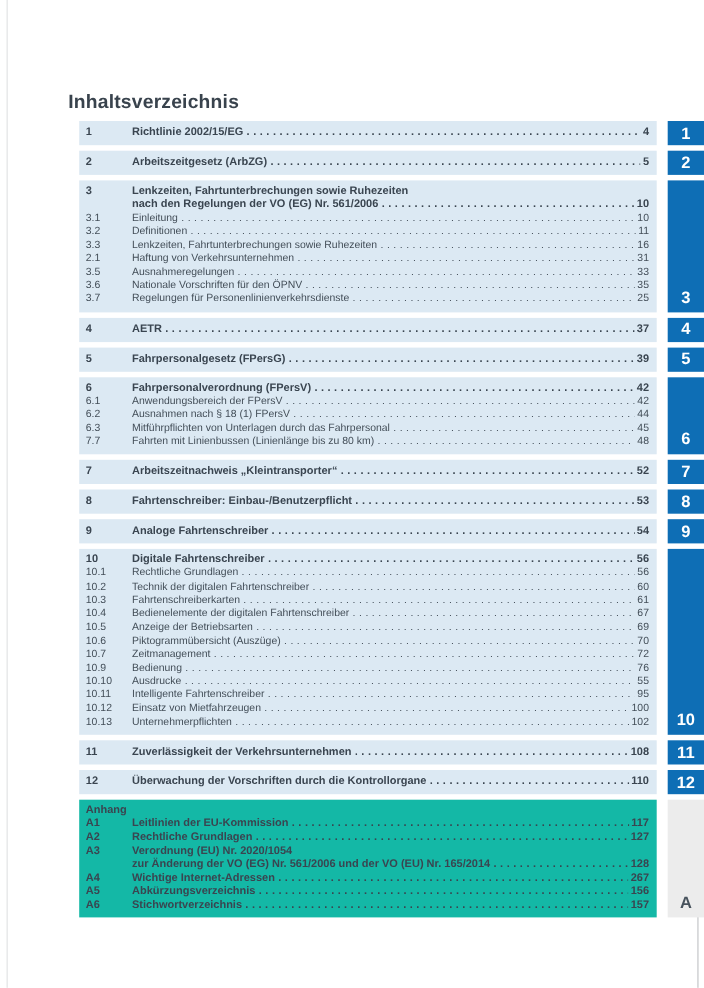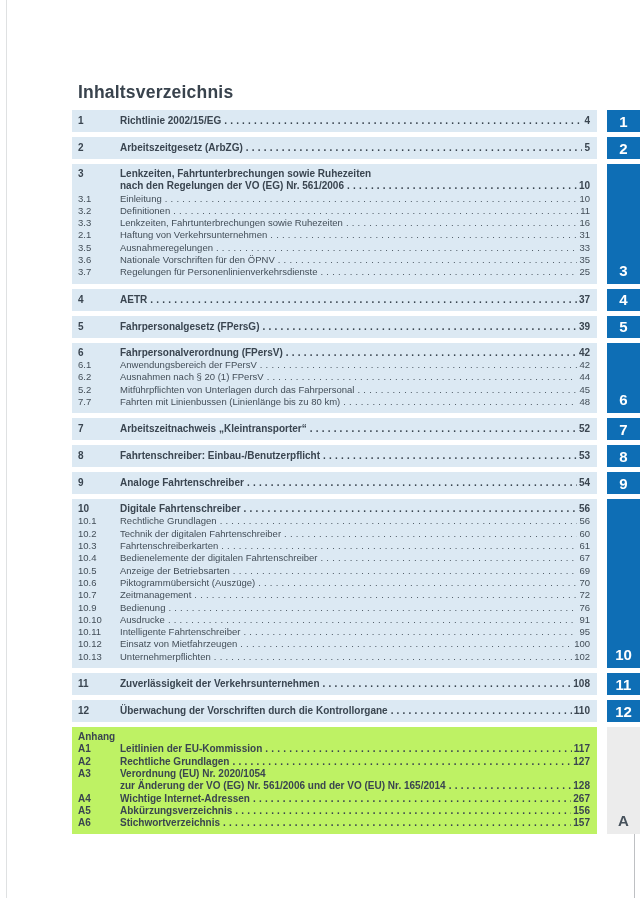--- a/index.html
+++ b/index.html
@@ -3,32 +3,32 @@
 <meta charset="utf-8">
 <style>
   html,body{margin:0;padding:0;}
   body{
     width:640px;height:898px;background:#ffffff;position:relative;overflow:hidden;
     font-family:"Liberation Sans", sans-serif;color:#3c4751;
   }
   .scan-edge-left{position:absolute;left:6px;top:0;bottom:0;width:1px;background:rgba(140,146,152,0.28);}
   .scan-edge-right{position:absolute;left:634px;top:728px;bottom:0;width:1px;background:rgba(110,116,122,0.45);}
   .page-title{
-    position:absolute;left:78px;top:82px;margin:0;
+    position:absolute;left:62px;top:82px;margin:0;
     font-size:17.5px;font-weight:bold;color:#39434d;letter-spacing:0.2px;
   }
   .rows{position:absolute;top:110px;left:72px;width:568px;}
   .trow{display:flex;align-items:stretch;margin-bottom:5px;}
   .block{
     width:525px;box-sizing:border-box;background:#dce9f3;
     padding:0 7px 0 6px;
   }
   .block.single{height:22px;display:flex;flex-direction:column;justify-content:center;}
   .block.multi{padding-top:4px;padding-bottom:5px;}
-  .block.appendix{background:#bef264;}
+  .block.appendix{background:#14b8a6;}
   .line{display:flex;align-items:baseline;line-height:12.3px;font-size:9.5px;color:#434e58;}
   .line.bold{font-weight:bold;font-size:10px;color:#3a4550;}
   .num{width:42px;flex:0 0 42px;}
   .ttl{white-space:nowrap;flex:0 0 auto;}
   .dots{flex:1 1 auto;overflow:hidden;white-space:nowrap;margin:0 2px 0 3px;}
   .dots::after{
     content:"........................................................................................................................";
     letter-spacing:3.2px;
   }
   .pg{flex:0 0 auto;text-align:right;}
@@ -165,26 +165,26 @@
         <span class="pg">42</span>
       </div>
       <div class="line">
         <span class="num">6.1</span>
         <span class="ttl">Anwendungsbereich der FPersV</span>
         <span class="dots"></span>
         <span class="pg">42</span>
       </div>
       <div class="line">
         <span class="num">6.2</span>
-        <span class="ttl">Ausnahmen nach § 20 (1) FPersV</span>
+        <span class="ttl">Ausnahmen nach § 18 (1) FPersV</span>
         <span class="dots"></span>
         <span class="pg">44</span>
       </div>
       <div class="line">
-        <span class="num">5.2</span>
+        <span class="num">6.3</span>
         <span class="ttl">Mitführpflichten von Unterlagen durch das Fahrpersonal</span>
         <span class="dots"></span>
         <span class="pg">45</span>
       </div>
       <div class="line">
         <span class="num">7.7</span>
         <span class="ttl">Fahrten mit Linienbussen (Linienlänge bis zu 80 km)</span>
         <span class="dots"></span>
         <span class="pg">48</span>
       </div>
@@ -281,21 +281,21 @@
       <div class="line">
         <span class="num">10.9</span>
         <span class="ttl">Bedienung</span>
         <span class="dots"></span>
         <span class="pg">76</span>
       </div>
       <div class="line">
         <span class="num">10.10</span>
         <span class="ttl">Ausdrucke</span>
         <span class="dots"></span>
-        <span class="pg">91</span>
+        <span class="pg">55</span>
       </div>
       <div class="line">
         <span class="num">10.11</span>
         <span class="ttl">Intelligente Fahrtenschreiber</span>
         <span class="dots"></span>
         <span class="pg">95</span>
       </div>
       <div class="line">
         <span class="num">10.12</span>
         <span class="ttl">Einsatz von Mietfahrzeugen</span>

